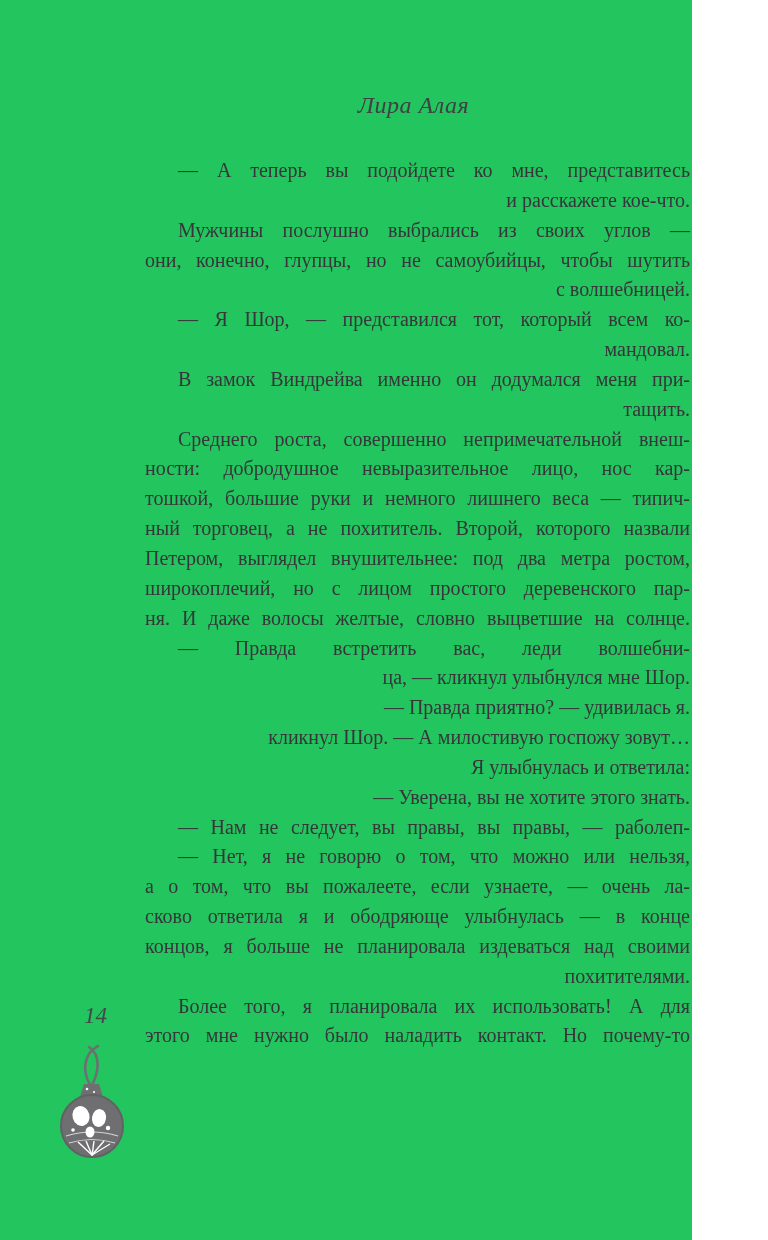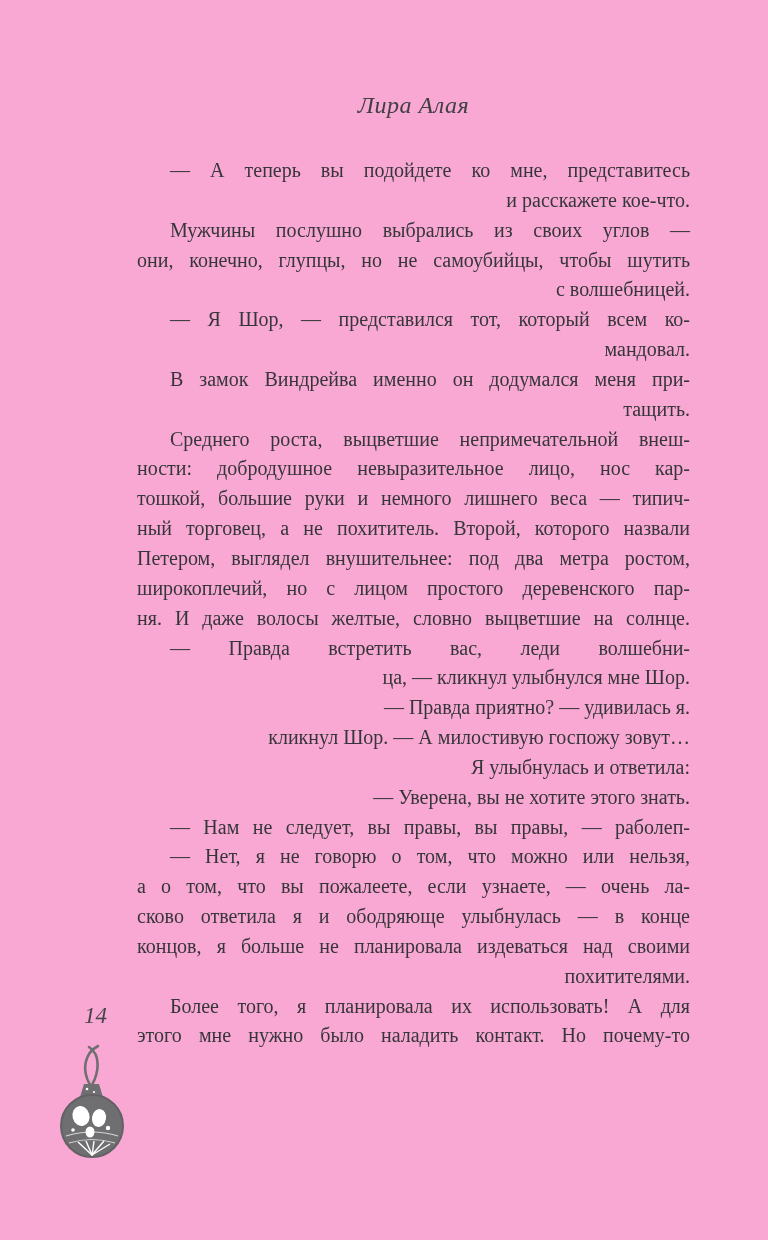--- a/index.html
+++ b/index.html
@@ -1,20 +1,20 @@
 <!DOCTYPE html>
 <html><head>
 <meta charset="utf-8">
 <style>
   html, body { margin: 0; padding: 0; background: #ffffff; }
   .page {
     position: relative;
-    width: 768px;
+    width: 692px;
     height: 1240px;
-    background: #f9a8d4;
+    background: #22c55e;
     font-family: "Liberation Serif", "DejaVu Serif", serif;
     color: #36363a;
     overflow: hidden;
   }
   .running-header {
     position: absolute;
     left: 137px;
     top: 90px;
     width: 553px;
     text-align: center;
@@ -26,21 +26,21 @@
   }
   .body-text {
     position: absolute;
     left: 137px;
     top: 156px;
     width: 553px;
     font-size: 20px;
     line-height: 29.84px;
   }
   .line { text-align: right; white-space: normal; }
-  .line.justify { text-align: justify; text-align-last: justify; }
+  .line.justify { text-align: justify; text-align-last: justify; margin-left: 8px; }
   .line.indent { text-indent: 33px; }
   .page-number {
     position: absolute;
     left: 84px;
     top: 1003px;
     font-style: italic;
     font-size: 23px;
     color: #45454a;
   }
   .ornament {
@@ -62,21 +62,21 @@
   <div class="body-text" id="body-text">
       <div class="line indent justify">— А теперь вы подойдете ко мне, представитесь</div>
       <div class="line">и расскажете кое-что.</div>
       <div class="line indent justify">Мужчины послушно выбрались из своих углов —</div>
       <div class="line justify">они, конечно, глупцы, но не самоубийцы, чтобы шутить</div>
       <div class="line">с волшебницей.</div>
       <div class="line indent justify">— Я Шор, — представился тот, который всем ко-</div>
       <div class="line">мандовал.</div>
       <div class="line indent justify">В замок Виндрейва именно он додумался меня при-</div>
       <div class="line">тащить.</div>
-      <div class="line indent justify">Среднего роста, выцветшие непримечательной внеш-</div>
+      <div class="line indent justify">Среднего роста, совершенно непримечательной внеш-</div>
       <div class="line justify">ности: добродушное невыразительное лицо, нос кар-</div>
       <div class="line justify">тошкой, большие руки и немного лишнего веса — типич-</div>
       <div class="line justify">ный торговец, а не похититель. Второй, которого назвали</div>
       <div class="line justify">Петером, выглядел внушительнее: под два метра ростом,</div>
       <div class="line justify">широкоплечий, но с лицом простого деревенского пар-</div>
       <div class="line justify">ня. И даже волосы желтые, словно выцветшие на солнце.</div>
       <div class="line indent justify">— Правда встретить вас, леди волшебни-</div>
       <div class="line">ца, — кликнул улыбнулся мне Шор.</div>
       <div class="line indent">— Правда приятно? — удивилась я.</div>
       <div class="line">кликнул Шор. — А милостивую госпожу зовут…</div>

